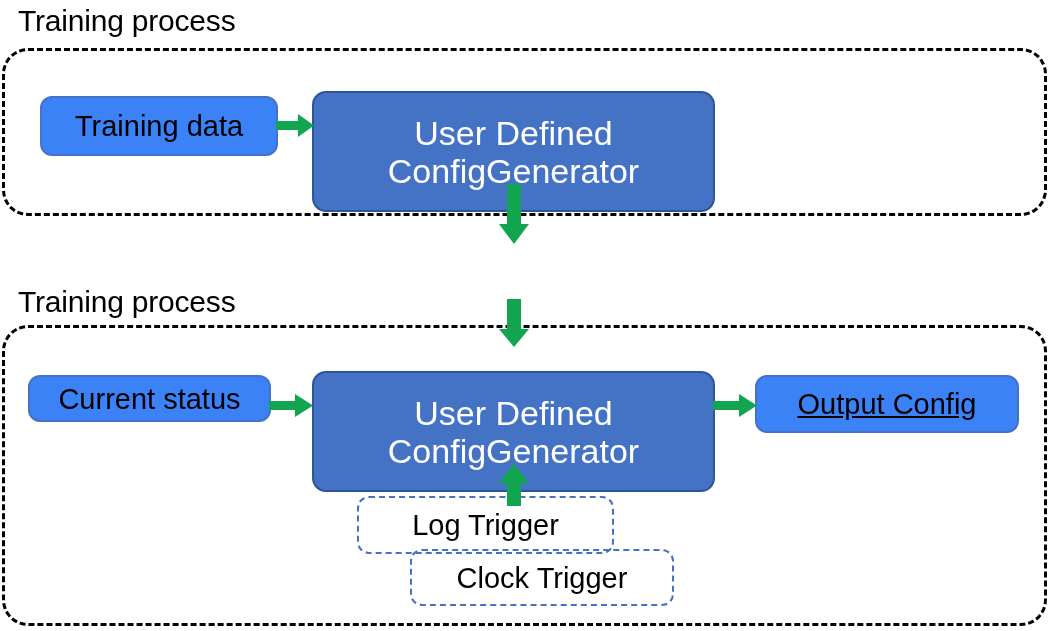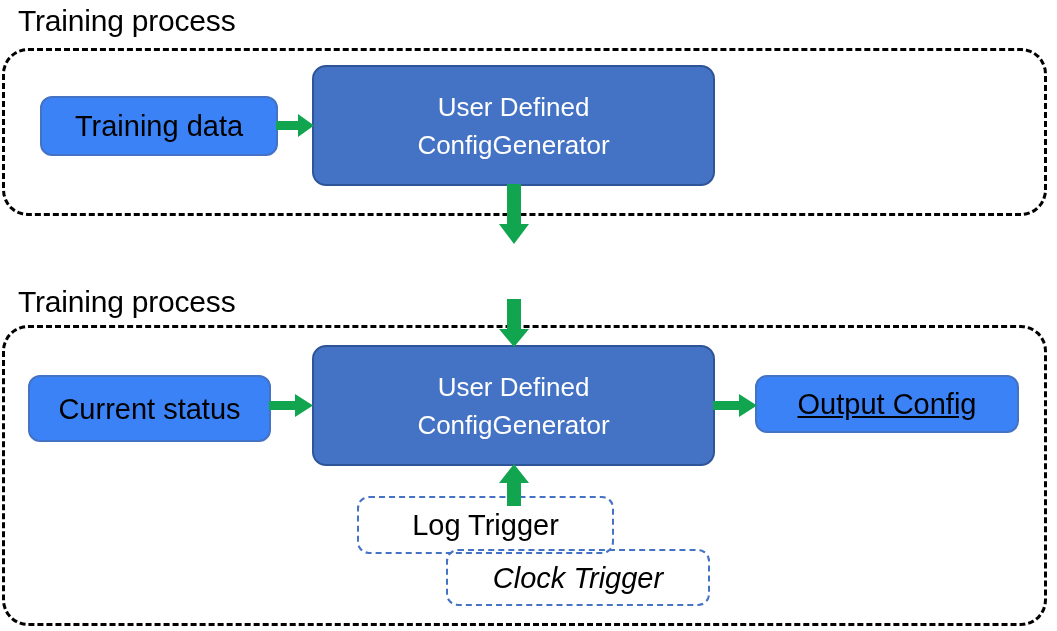--- a/index.html
+++ b/index.html
@@ -50,59 +50,60 @@
     display: flex;
     align-items: center;
     justify-content: center;
     color: #000000;
     font-size: 29px;
     line-height: 32px;
     white-space: nowrap;
   }
   #box-training-data  { left: 40px;  top: 96px;  width: 238px; height: 60px; }
   #box-checkpoint     { left: 395px; top: 243px; width: 236px; height: 58px; }
-  #box-current-status { left: 28px;  top: 375px; width: 243px; height: 67px; }
+  #box-current-status { left: 28px;  top: 375px; width: 243px; height: 47px; }
   #box-output-config  { left: 755px; top: 375px; width: 264px; height: 58px; text-decoration: underline; }
 
   
   .box-blue {
     position: absolute;
     box-sizing: border-box;
     background: #4472C4;
     border: 2px solid #2E5597;
     border-radius: 14px;
     display: flex;
     flex-direction: column;
     align-items: center;
     justify-content: center;
     color: #ffffff;
-    font-size: 26px;
+    font-size: 34px;
     line-height: 38px;
     white-space: nowrap;
+    margin-top: 26px;
   }
   #box-generator-training  { left: 312px; top: 65px;  width: 403px; height: 121px; }
   #box-generator-inference { left: 312px; top: 345px; width: 403px; height: 121px; }
 
   
   .box-trigger {
     position: absolute;
     box-sizing: border-box;
     border: 2.5px dashed #4472C4;
     border-radius: 12px;
     background: transparent;
     display: flex;
     align-items: center;
     justify-content: center;
     color: #000000;
     font-size: 29px;
     line-height: 32px;
     white-space: nowrap;
   }
   #box-log-trigger   { left: 357px; top: 496px; width: 257px; height: 58px; z-index: 3; }
-  #box-clock-trigger { left: 446px; top: 549px; width: 264px; height: 57px; z-index: 4; font-style: italic; }
+  #box-clock-trigger { left: 410px; top: 549px; width: 264px; height: 57px; z-index: 4; }
 
   
   .arrow-svg {
     position: absolute;
     overflow: visible;
     pointer-events: none;
   }
   #arrow-training-data-to-generator  { left: 276px; top: 110px; }
   #arrow-generator-to-checkpoint     { left: 498px; top: 184px; }
   #arrow-checkpoint-to-generator     { left: 498px; top: 299px; }

